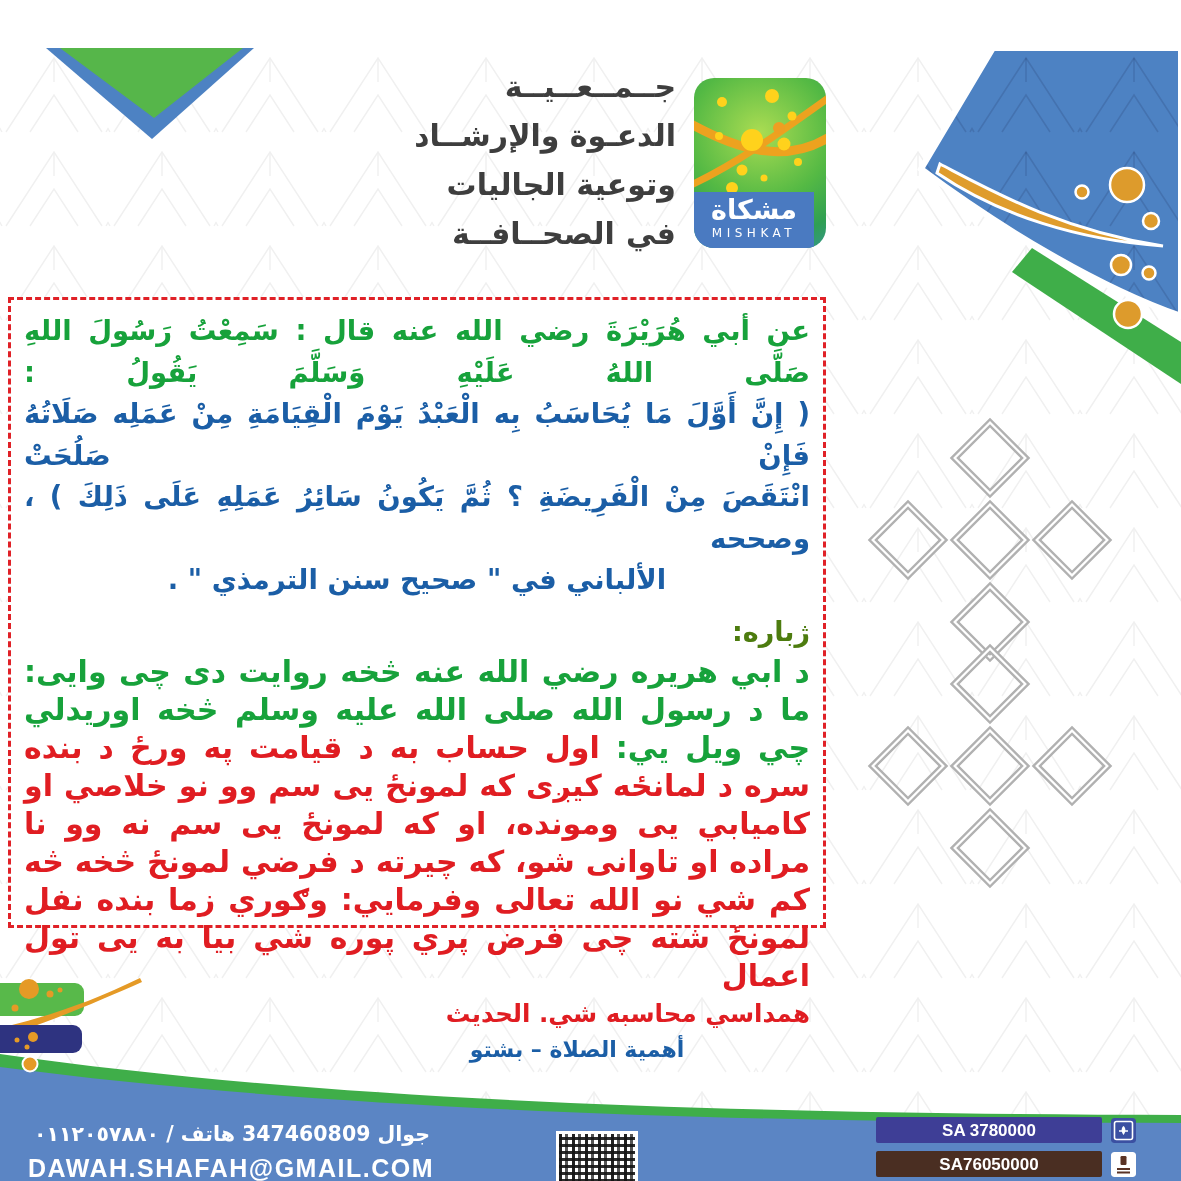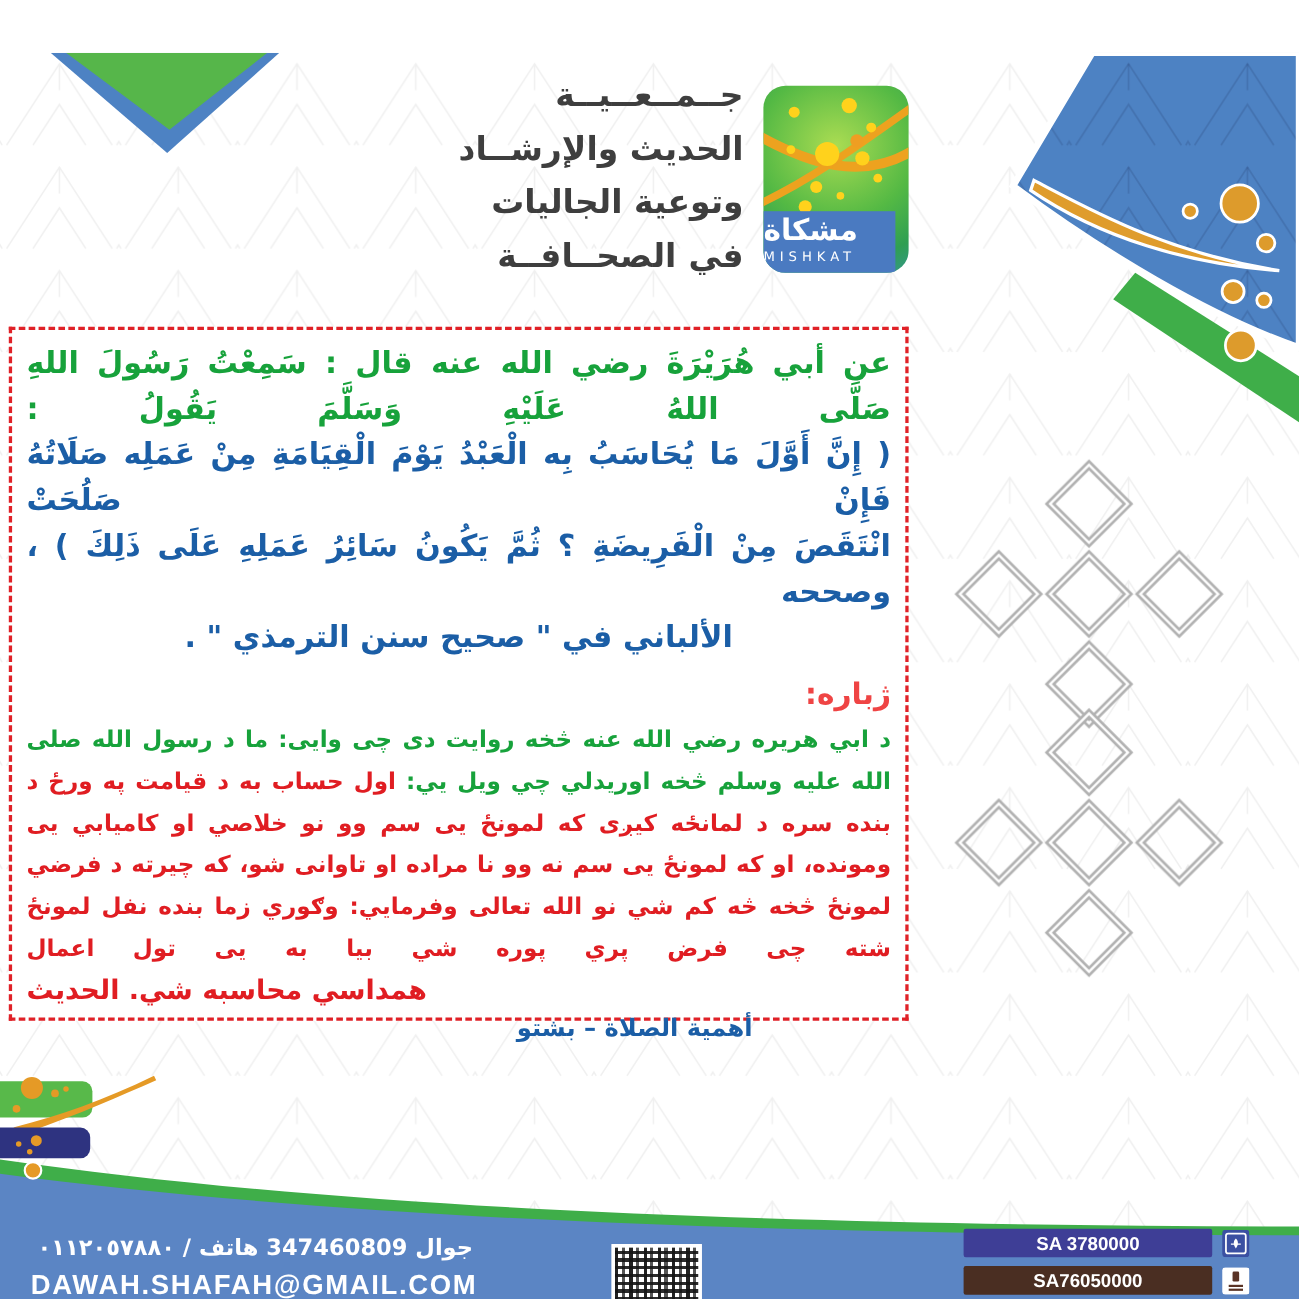--- a/index.html
+++ b/index.html
@@ -11,34 +11,34 @@
   .org-block{position:absolute;top:14px;right:505px;width:224px;direction:rtl;
              color:#3e3e3e;font-weight:bold;font-size:30px;line-height:49px;}
   .org-line{text-align:justify;text-align-last:justify;white-space:nowrap;}
 
   
   .logo{position:absolute;left:694px;top:30px;width:132px;height:170px;border-radius:20px;
         overflow:hidden;background:
         radial-gradient(130% 95% at 50% 32%, #aadc52 0%, #54b944 42%, #2f9f52 66%, #3b8ec9 100%);}
   .logo-art{position:absolute;left:0;top:0;width:132px;height:118px;}
   .logo-band{position:absolute;left:0;right:12px;bottom:0;height:56px;background:#4a7ac1;
-             color:#fff;text-align:left;}
+             color:#fff;text-align:center;}
   .logo-ar{font-size:27px;font-weight:bold;line-height:32px;margin-top:2px;}
   .logo-en{font-size:12px;font-weight:normal;letter-spacing:4.5px;line-height:14px;}
 
   
   .hadith-box{position:absolute;left:8px;top:249px;width:818px;height:631px;box-sizing:border-box;
               border:3px dashed #e02127;background:#fff;direction:rtl;padding:10px 13px;z-index:2;}
   .h-line{font-size:27.5px;font-weight:bold;line-height:41.5px;text-align:justify;text-align-last:justify;}
   .h-line.center{text-align:center;text-align-last:center;}
   .green{color:#17a23b}.blue{color:#1b5ea6}.red{color:#e01d22}
-  .tr-head{color:#ef4444;font-size:27px;font-weight:bold;margin-top:14px;text-align:right;line-height:34px;}
-  .tr-body{margin:4px 0 0 0;font-size:21px;font-weight:bold;line-height:38px;
+  .tr-head{color:#4d7c0f;font-size:27px;font-weight:bold;margin-top:14px;text-align:right;line-height:34px;}
+  .tr-body{margin:4px 0 0 0;font-size:30px;font-weight:bold;line-height:38px;
            text-align:justify;text-align-last:justify;}
-  .tr-last{font-size:24.5px;font-weight:bold;text-align:left;line-height:38px;}
+  .tr-last{font-size:24.5px;font-weight:bold;text-align:right;line-height:38px;}
   .tr-src{color:#1b5ea6;font-size:22px;font-weight:bold;line-height:34px;text-align:center;padding-left:320px;}
 
   
   .f-left{position:absolute;left:28px;top:1070px;width:402px;direction:rtl;color:#fff;text-align:right;z-index:3;}
   .f-org{font-size:21.5px;font-weight:bold;line-height:33px;}
   .f-phones{font-size:20.5px;font-weight:bold;line-height:32px;}
   .f-email{display:block;direction:ltr;text-align:left;font-size:25px;font-weight:bold;
            letter-spacing:1.5px;color:#fff;text-decoration:none;line-height:36px;
            font-family:"Liberation Sans",sans-serif;}
   .qr{position:absolute;left:556px;top:1083px;width:76px;height:76px;z-index:3;
@@ -148,21 +148,21 @@
         <circle cx="33" cy="989" r="5"></circle>
           <circle cx="17" cy="992" r="2.5"></circle>
           <circle cx="27" cy="999" r="2.5"></circle>
       </g>
       <circle cx="30" cy="1016" r="7.5" fill="#e59a26" stroke="#fff" stroke-width="2"></circle>
     </g>
   </svg>
 
   <div class="org-block">
     <div class="org-line">جــمــعــيــة</div>
-    <div class="org-line">الحديث والإرشــاد</div>
+    <div class="org-line">الدعـوة والإرشــاد</div>
     <div class="org-line">وتوعية الجاليات</div>
     <div class="org-line">في الصحــافــة</div>
   </div>
 
   <div class="logo">
     <svg class="logo-art" viewBox="0 0 132 118">
       <path d="M-5,45 C40,70 90,88 137,58" fill="none" stroke="#eda21f" stroke-width="9"></path>
       <path d="M137,18 C95,48 45,85 -5,108" fill="none" stroke="#eda21f" stroke-width="7"></path>
       <g fill="#ffd21c">
         <circle cx="28" cy="24" r="5"></circle>

